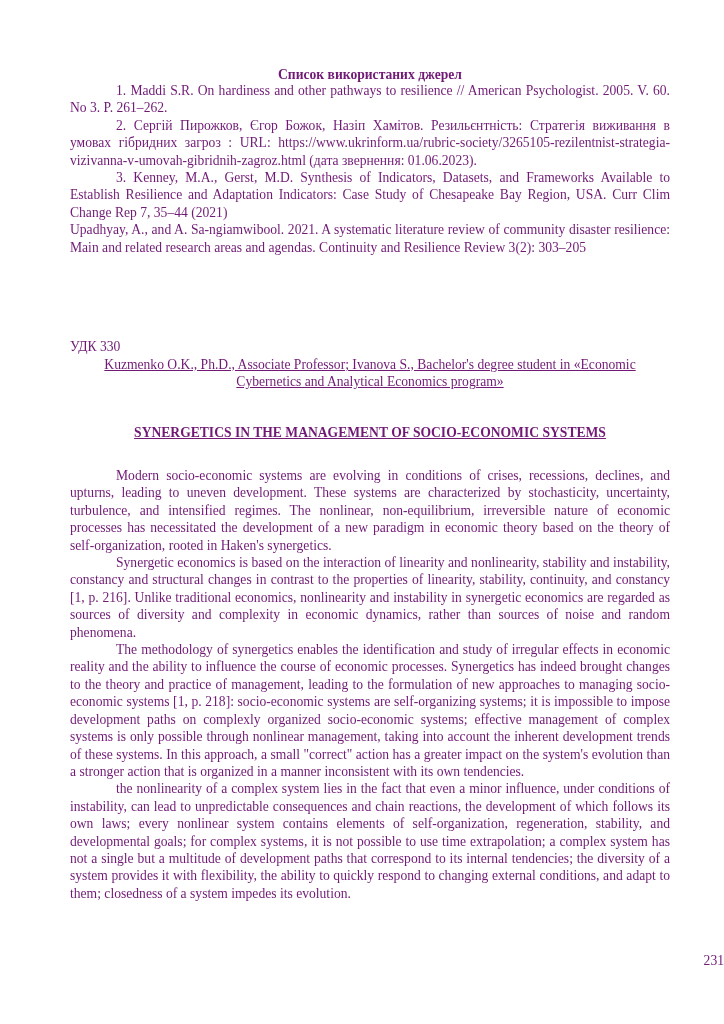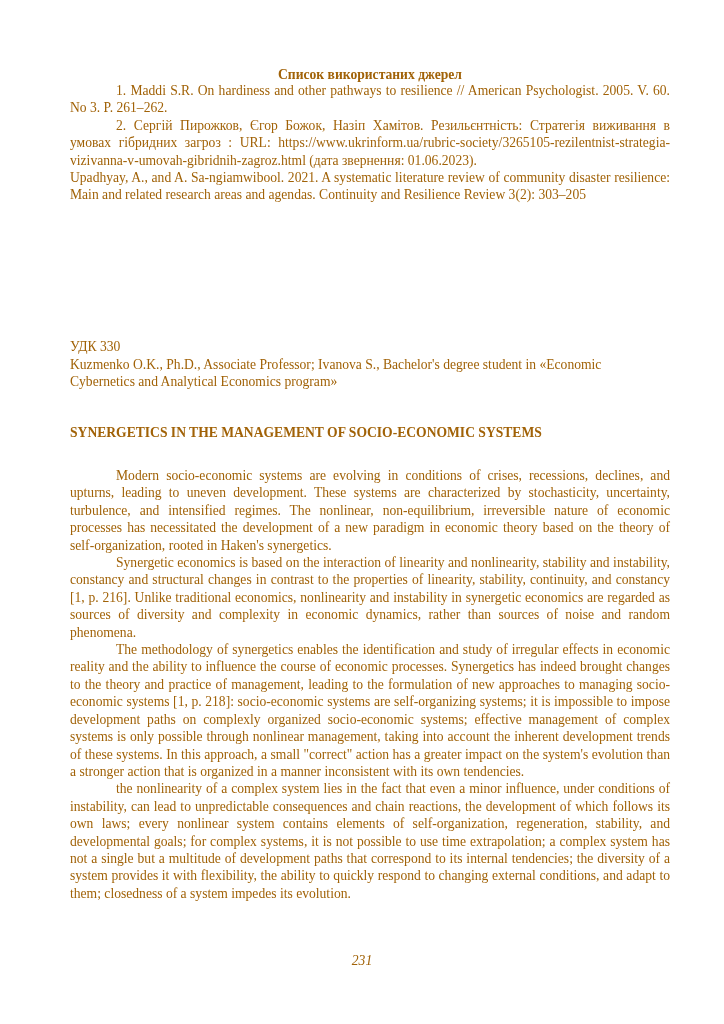--- a/index.html
+++ b/index.html
@@ -1,40 +1,41 @@
 <!DOCTYPE html>
 <html><head>
 <meta charset="utf-8">
 <style>
   html, body { margin:0; padding:0; background:#ffffff; }
   body { width:724px; height:1024px; position:relative; overflow:hidden; }
   .page {
     position:absolute; left:0; top:0; width:724px; height:1024px; background:#fff;
-    font-family:"Liberation Serif", "DejaVu Serif", serif; color:#a16207;
+    font-family:"Liberation Serif", "DejaVu Serif", serif; color:#701a75;
     font-size:13.6px; line-height:17.4px;
   }
   .refs-title { position:absolute; top:66px; left:70px; width:600px; text-align:center; font-weight:bold; }
   .p { text-align:justify; margin:0; text-indent:0; }
   .p.ind { text-indent:46px; }
   .block { position:absolute; left:70px; width:600px; }
-  .center { text-align:left; }
+  .center { text-align:center;text-decoration:underline; }
   .italic { font-style:italic; }
   .bold { font-weight:bold; }
-  .pagenum { position:absolute; top:952px; left:0; width:724px; text-align:center;font-style:italic; }
+  .pagenum { position:absolute; top:952px; left:0; width:724px; text-align:right; }
 </style>
 </head>
 <body>
 
 <div class="page">
 
   <div class="refs-title">Список використаних джерел</div>
 
   <div class="block" style="top:82px;">
     <p class="p ind">1.  Maddi S.R. On hardiness and other pathways to resilience // American Psychologist. 2005. V. 60. No 3. P. 261–262.</p>
     <p class="p ind">2.  Сергій Пирожков, Єгор Божок, Назіп Хамітов. Резильєнтність: Стратегія виживання в умовах гібридних загроз : URL: https://www.ukrinform.ua/rubric-society/3265105-rezilentnist-strategia-vizivanna-v-umovah-gibridnih-zagroz.html (дата звернення: 01.06.2023).</p>
+    <p class="p ind">3.  Kenney, M.A., Gerst, M.D. Synthesis of Indicators, Datasets, and Frameworks Available to Establish Resilience and Adaptation Indicators: Case Study of Chesapeake Bay Region, USA. Curr Clim Change Rep 7, 35–44 (2021)</p>
     <p class="p">Upadhyay, A., and A. Sa-ngiamwibool. 2021. A systematic literature review of community disaster resilience: Main and related research areas and agendas. Continuity and Resilience Review 3(2): 303–205</p>
   </div>
 
   <div class="block" style="top:338px;">УДК 330</div>
 
   <div class="block center" style="top:356px;">
     <div>Kuzmenko O.K., Ph.D., Associate Professor; Ivanova S., Bachelor's degree student in «Economic</div>
     <div>Cybernetics and Analytical Economics program»</div>
   </div>
 

